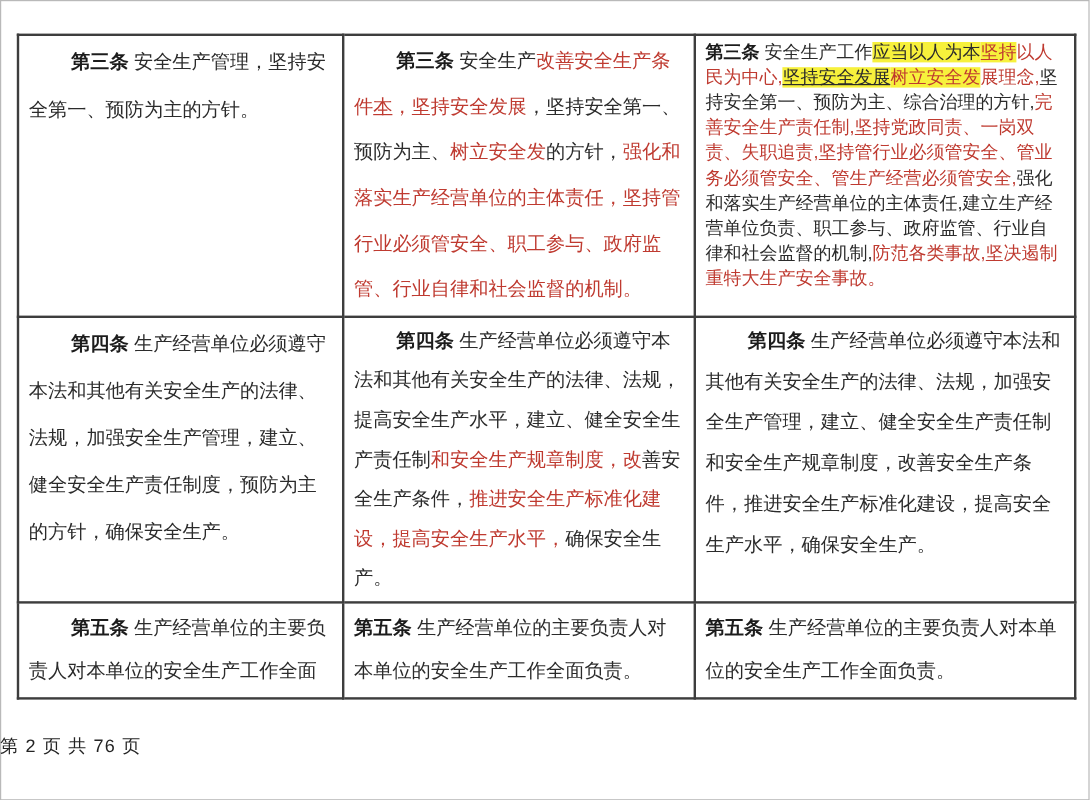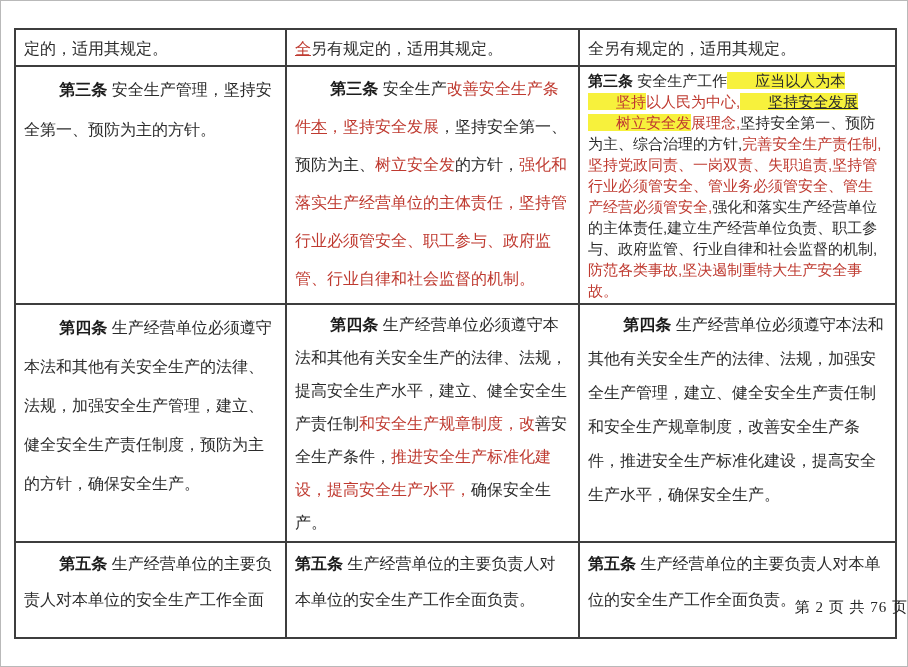--- a/index.html
+++ b/index.html
@@ -24,52 +24,40 @@
   .r2c1{font-size:16px;line-height:40px;}
   .r2c2{font-size:16px;line-height:38px;}
   .r2c3{font-size:15px;line-height:21px;}
   .r3c1{font-size:16px;line-height:39px;}
   .r3c2{font-size:16px;line-height:33px;}
   .r3c3{font-size:16px;line-height:34px;}
   .r4p{font-size:16px;line-height:36px;}
   
   .b{font-weight:bold;color:#1c1c1c;}
   .red{color:var(--red,#bf3a30);}
-  .hl{background:var(--hl,#f7f13c);padding-left:28px;}
+  .hl{background:var(--hl,#f7f13c);}
   .u{text-decoration:underline;text-decoration-thickness:1px;}
   .footer{
-    position:absolute;left:0;top:594px;width:908px;height:26px;
-    line-height:26px;text-align:right;font-size:15px;color:#242424;
+    position:absolute;left:0;top:610px;width:908px;height:26px;
+    line-height:26px;text-align:left;font-size:15px;color:#242424;
     letter-spacing:1px;
-    font-family:Liberation Serif, serif;
   }
 </style>
 </head>
 <body>
 
 <div class="frame"></div>
 
 <table class="law-table">
   <colgroup>
     <col style="width:271px">
       <col style="width:293px">
       <col style="width:317px">
   </colgroup>
   <tbody>
-    <tr style="height:37px">
-      <td class="cell">
-        <p class="para r1p"><span class="">定的，适用其规定。</span></p>
-      </td>
-      <td class="cell">
-        <p class="para r1p"><span class="red u">全</span><span class="">另有规定的，适用其规定。</span></p>
-      </td>
-      <td class="cell">
-        <p class="para r1p"><span class="">全另有规定的，适用其规定。</span></p>
-      </td>
-    </tr>
     <tr style="height:184px">
       <td class="cell">
         <p class="para r2c1 ind"><span class="b">第三条</span><span class=""> 安全生产管理，坚持安全第一、预防为主的方针。</span></p>
       </td>
       <td class="cell">
         <p class="para r2c2 ind"><span class="b">第三条</span><span class=""> 安全生产</span><span class="red">改善安全生产条件</span><span class="red u">本</span><span class="red">，坚持安全发展</span><span class="">，坚持安全第一、预防为主、</span><span class="red">树立安全发</span><span class="">的方针，</span><span class="red">强化和落实生产经营单位的主体责任，坚持管行业必须管安全、职工参与、政府监管、行业自律和社会监督的机制。</span></p>
       </td>
       <td class="cell">
         <p class="para r2c3"><span class="b">第三条</span><span class=""> 安全生产工作</span><span class="hl">应当以人为本</span><span class="red hl">坚持</span><span class="red">以人民为中心,</span><span class="hl u">坚持安全发展</span><span class="red hl">树立安全发</span><span class="red">展理念,</span><span class="">坚持安全第一、预防为主、综合治理的方针,</span><span class="red">完善安全生产责任制,坚持党政同责、一岗双责、失职追责,坚持管行业必须管安全、管业务必须管安全、管生产经营必须管安全,</span><span class="">强化和落实生产经营单位的主体责任,建立生产经营单位负责、职工参与、政府监管、行业自律和社会监督的机制,</span><span class="red">防范各类事故,坚决遏制重特大生产安全事故。</span></p>
       </td>
@@ -78,21 +66,21 @@
       <td class="cell">
         <p class="para r3c1 ind"><span class="b">第四条</span><span class=""> 生产经营单位必须遵守本法和其他有关安全生产的法律、法规，加强安全生产管理，建立、健全安全生产责任制度，预防为主的方针，确保安全生产。</span></p>
       </td>
       <td class="cell">
         <p class="para r3c2 ind"><span class="b">第四条</span><span class=""> 生产经营单位必须遵守本法和其他有关安全生产的法律、法规，提高安全生产水平，建立、健全安全生产责任制</span><span class="red">和安全生产规章制度，改</span><span class="">善安全生产条件，</span><span class="red">推进安全生产标准化建设，提高安全生产水平，</span><span class="">确保安全生产。</span></p>
       </td>
       <td class="cell">
         <p class="para r3c3 ind"><span class="b">第四条</span><span class=""> 生产经营单位必须遵守本法和其他有关安全生产的法律、法规，加强安全生产管理，建立、健全安全生产责任制和安全生产规章制度，改善安全生产条件，推进安全生产标准化建设，提高安全生产水平，确保安全生产。</span></p>
       </td>
     </tr>
-    <tr style="height:96px">
+    <tr style="height:80px">
       <td class="cell">
         <p class="para r4p ind"><span class="b">第五条</span><span class=""> 生产经营单位的主要负责人对本单位的安全生产工作全面</span></p>
       </td>
       <td class="cell">
         <p class="para r4p"><span class="b">第五条</span><span class=""> 生产经营单位的主要负责人对本单位的安全生产工作全面负责。</span></p>
       </td>
       <td class="cell">
         <p class="para r4p"><span class="b">第五条</span><span class=""> 生产经营单位的主要负责人对本单位的安全生产工作全面负责。</span></p>
       </td>
     </tr>

